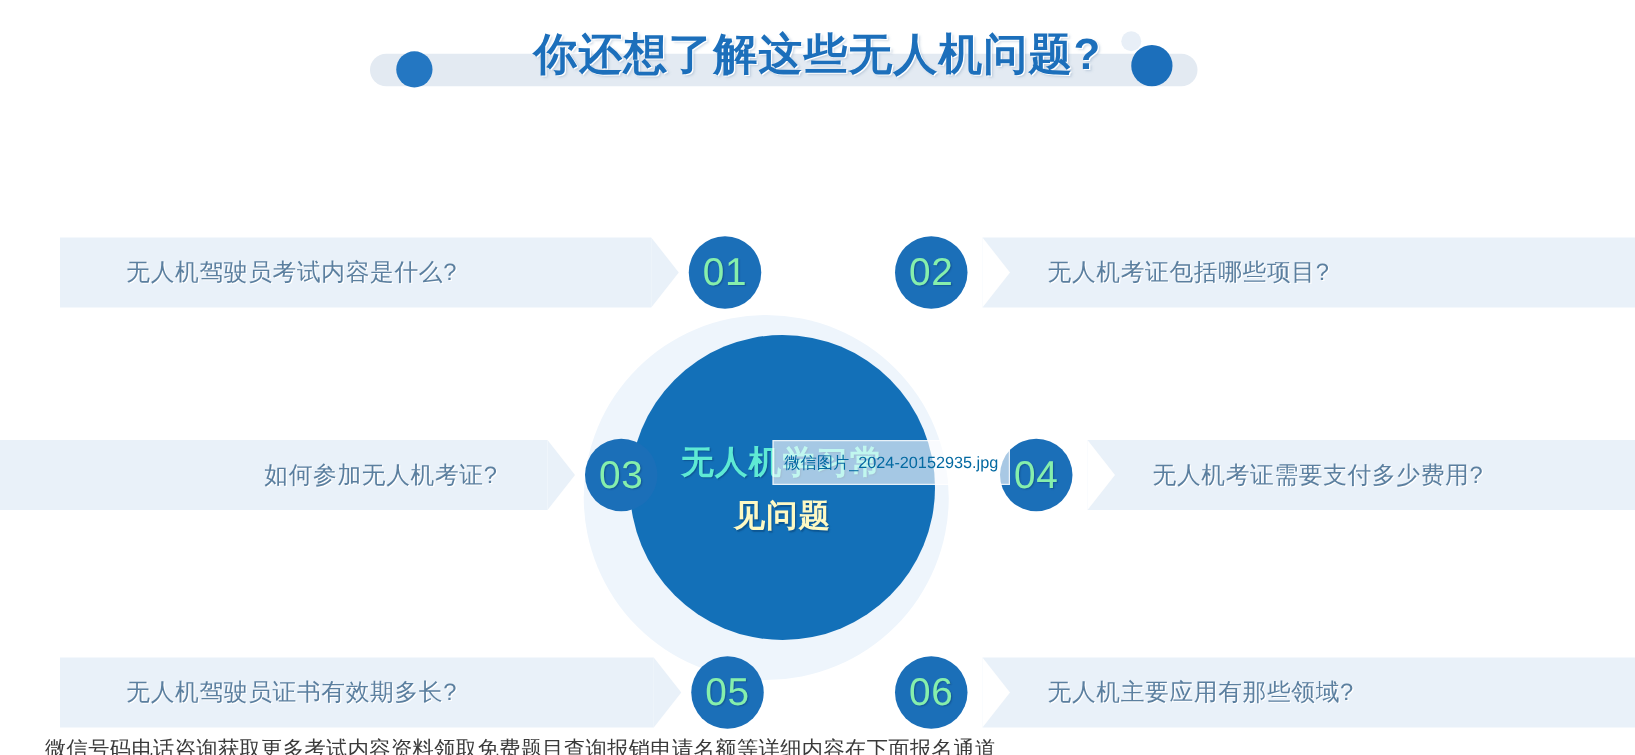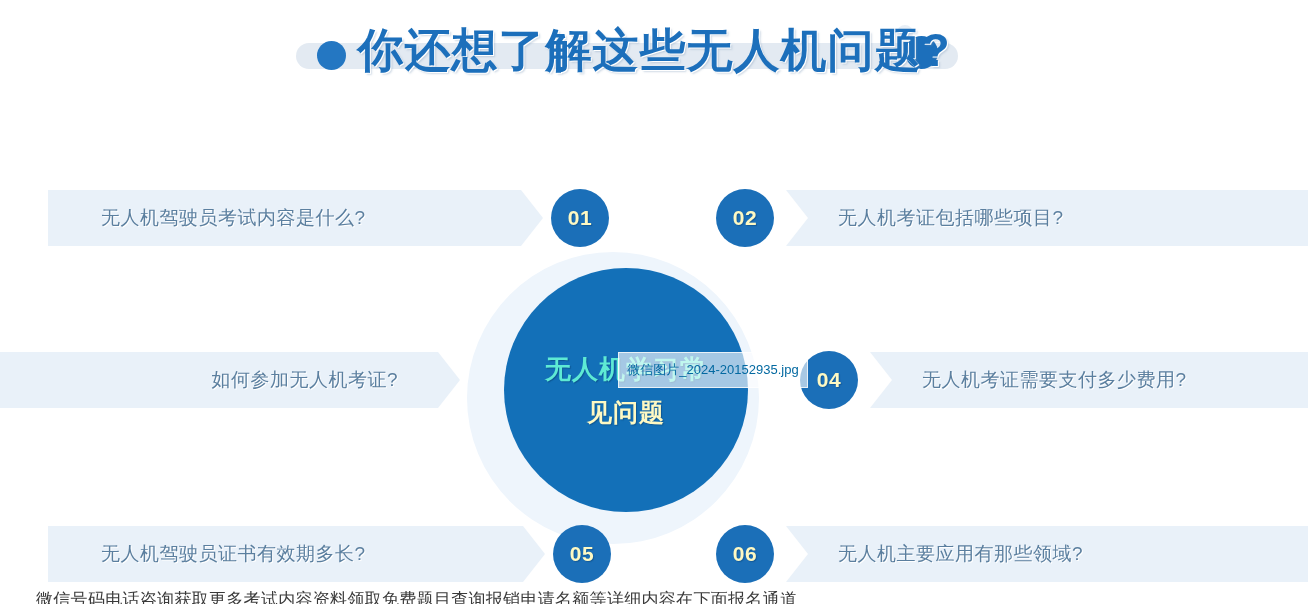--- a/index.html
+++ b/index.html
@@ -58,21 +58,21 @@
     height: 16px;
     border-radius: 50%;
     background: #e8eff7;
   }
   #title-text {
     position: absolute;
     left: 0;
     top: 20px;
     width: 1308px;
     text-align: center;
-    font-size: 46px;
+    font-size: 35px;
     font-weight: bold;
     letter-spacing: 1px;
     color: #1c6fbb;
     text-shadow: 1px 1px 0 #ffffff, 2px 2px 2px rgba(120,150,180,0.35);
     white-space: nowrap;
   }
 
   
   #hub-halo {
     position: absolute;
@@ -168,23 +168,23 @@
     color: #5b7f9f;
     white-space: nowrap;
     text-shadow: 1px 1px 0 #ffffff;
     letter-spacing: 0.5px;
   }
   .q-badge {
     width: 58px;
     height: 58px;
     border-radius: 50%;
     background: #1b6fb8;
-    color: #fef9c3;
-    font-size: 21px;
-    font-weight: bold;
+    color: #86efac;
+    font-size: 31px;
+    font-weight: normal;
     display: flex;
     align-items: center;
     justify-content: center;
     flex: 0 0 auto;
     letter-spacing: 0.5px;
     text-shadow: 1px 1px 1px rgba(0,40,80,0.3);
   }
   .gap-left  { width: 30px; flex: 0 0 auto; }
   .gap-right { width: 12px; flex: 0 0 auto; }
 
@@ -271,20 +271,21 @@
   <div class="q-box right">
     <span class="q-text">无人机考证包括哪些项目?</span>
   </div>
 </div>
 
 <div class="q-item left" id="q-03">
   <div class="q-box left">
     <span class="q-text">如何参加无人机考证?</span>
   </div>
   <div class="gap-left"></div>
+  <div class="q-badge">03</div>
 </div>
 
 <div class="q-item right" id="q-04">
   <div class="q-badge">04</div>
   <div class="gap-right"></div>
   <div class="q-box right">
     <span class="q-text">无人机考证需要支付多少费用?</span>
   </div>
 </div>
 

